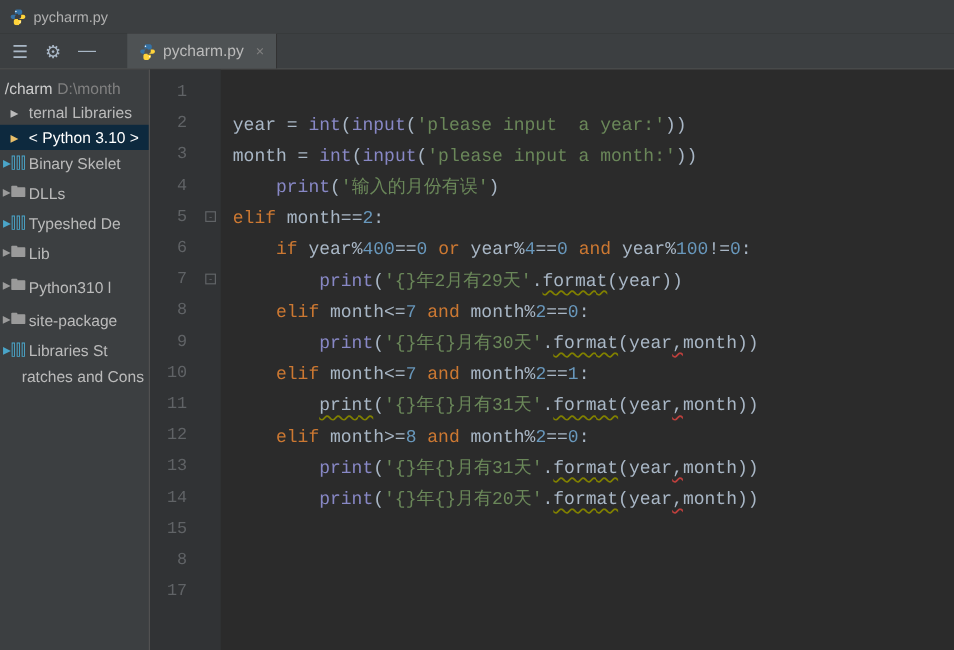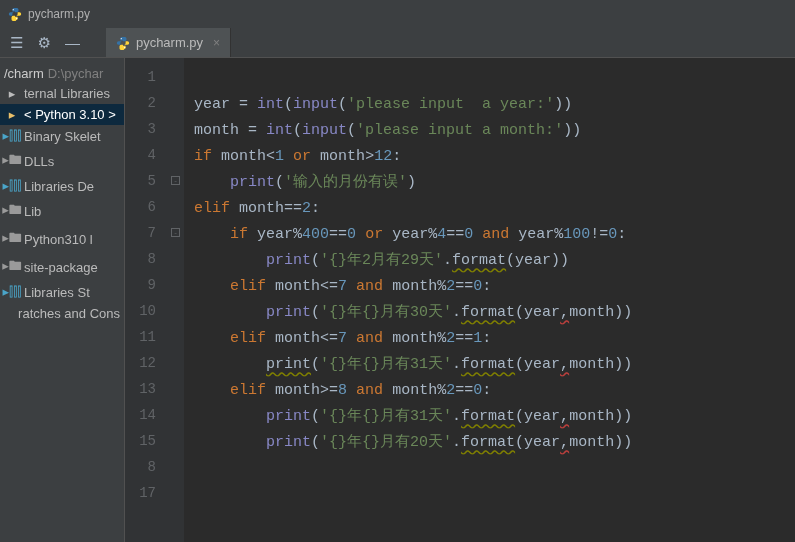--- a/index.html
+++ b/index.html
@@ -151,42 +151,42 @@
     </span>
     <span class="tabname">pycharm.py</span>
     <span class="close">×</span>
   </div>
 </div>
 
 <div class="main">
   <div class="sidebar">
     <div class="crumb">
       <span class="a">/charm</span>
-      <span class="b">D:\pychar</span>
+      <span class="b">D:\month</span>
     </div>
     <div id="tree">
         <div class="tree-item">
           <span class="ticon">▸</span>
           <span>ternal Libraries</span>
         </div>
         <div class="tree-item sel">
           <span class="ticon py-env">▸</span>
           <span>&lt; Python 3.10 &gt;</span>
         </div>
         <div class="tree-item">
           <span class="ticon lib-icon">▸⫿⫿⫿</span>
           <span>Binary Skelet</span>
         </div>
         <div class="tree-item">
           <span class="ticon folder-icon">▸🖿</span>
           <span>DLLs</span>
         </div>
         <div class="tree-item">
           <span class="ticon lib-icon">▸⫿⫿⫿</span>
-          <span>Libraries De</span>
+          <span>Typeshed De</span>
         </div>
         <div class="tree-item">
           <span class="ticon folder-icon">▸🖿</span>
           <span>Lib</span>
         </div>
         <div class="tree-item">
           <span class="ticon folder-icon">▸🖿</span>
           <span>Python310 l</span>
         </div>
         <div class="tree-item">
@@ -243,21 +243,20 @@
         <div class="fr"></div>
         <div class="fr"></div>
         <div class="fr"></div>
         <div class="fr"></div>
         <div class="fr"></div>
         <div class="fr"></div>
       </div>
     <div class="code" id="code">
         <div class="cl"><span class="id">year </span><span class="op">= </span><span class="bi">int</span><span class="op">(</span><span class="bi">input</span><span class="op">(</span><span class="str">'please input  a year:'</span><span class="op">))</span></div>
         <div class="cl"><span class="id">month </span><span class="op">= </span><span class="bi">int</span><span class="op">(</span><span class="bi">input</span><span class="op">(</span><span class="str">'please input a month:'</span><span class="op">))</span></div>
-        <div class="cl"><span class="kw">if </span><span class="id">month</span><span class="op">&lt;</span><span class="num">1</span><span class="op"> </span><span class="kw">or</span><span class="op"> </span><span class="id">month</span><span class="op">&gt;</span><span class="num">12</span><span class="op">:</span></div>
         <div class="cl"><span class="op">    </span><span class="fn">print</span><span class="op">(</span><span class="str">'输入的月份有误'</span><span class="op">)</span></div>
         <div class="cl"><span class="kw">elif </span><span class="id">month</span><span class="op">==</span><span class="num">2</span><span class="op">:</span></div>
         <div class="cl"><span class="op">    </span><span class="kw">if </span><span class="id">year</span><span class="op">%</span><span class="num">400</span><span class="op">==</span><span class="num">0</span><span class="op"> </span><span class="kw">or</span><span class="op"> </span><span class="id">year</span><span class="op">%</span><span class="num">4</span><span class="op">==</span><span class="num">0</span><span class="op"> </span><span class="kw">and</span><span class="op"> </span><span class="id">year</span><span class="op">%</span><span class="num">100</span><span class="op">!=</span><span class="num">0</span><span class="op">:</span></div>
         <div class="cl"><span class="op">        </span><span class="fn">print</span><span class="op">(</span><span class="str">'{}年2月有29天'</span><span class="op">.</span><span class="id warn">format</span><span class="op">(year))</span></div>
         <div class="cl"><span class="op">    </span><span class="kw">elif </span><span class="id">month</span><span class="op">&lt;=</span><span class="num">7</span><span class="op"> </span><span class="kw">and</span><span class="op"> </span><span class="id">month</span><span class="op">%</span><span class="num">2</span><span class="op">==</span><span class="num">0</span><span class="op">:</span></div>
         <div class="cl"><span class="op">        </span><span class="fn">print</span><span class="op">(</span><span class="str">'{}年{}月有30天'</span><span class="op">.</span><span class="id warn">format</span><span class="op">(year</span><span class="err">,</span><span class="op">month))</span></div>
         <div class="cl"><span class="op">    </span><span class="kw">elif </span><span class="id">month</span><span class="op">&lt;=</span><span class="num">7</span><span class="op"> </span><span class="kw">and</span><span class="op"> </span><span class="id">month</span><span class="op">%</span><span class="num">2</span><span class="op">==</span><span class="num">1</span><span class="op">:</span></div>
         <div class="cl"><span class="op">        </span><span class="warn">print</span><span class="op">(</span><span class="str">'{}年{}月有31天'</span><span class="op">.</span><span class="id warn">format</span><span class="op">(year</span><span class="err">,</span><span class="op">month))</span></div>
         <div class="cl"><span class="op">    </span><span class="kw">elif </span><span class="id">month</span><span class="op">&gt;=</span><span class="num">8</span><span class="op"> </span><span class="kw">and</span><span class="op"> </span><span class="id">month</span><span class="op">%</span><span class="num">2</span><span class="op">==</span><span class="num">0</span><span class="op">:</span></div>
         <div class="cl"><span class="op">        </span><span class="fn">print</span><span class="op">(</span><span class="str">'{}年{}月有31天'</span><span class="op">.</span><span class="id warn">format</span><span class="op">(year</span><span class="err">,</span><span class="op">month))</span></div>

